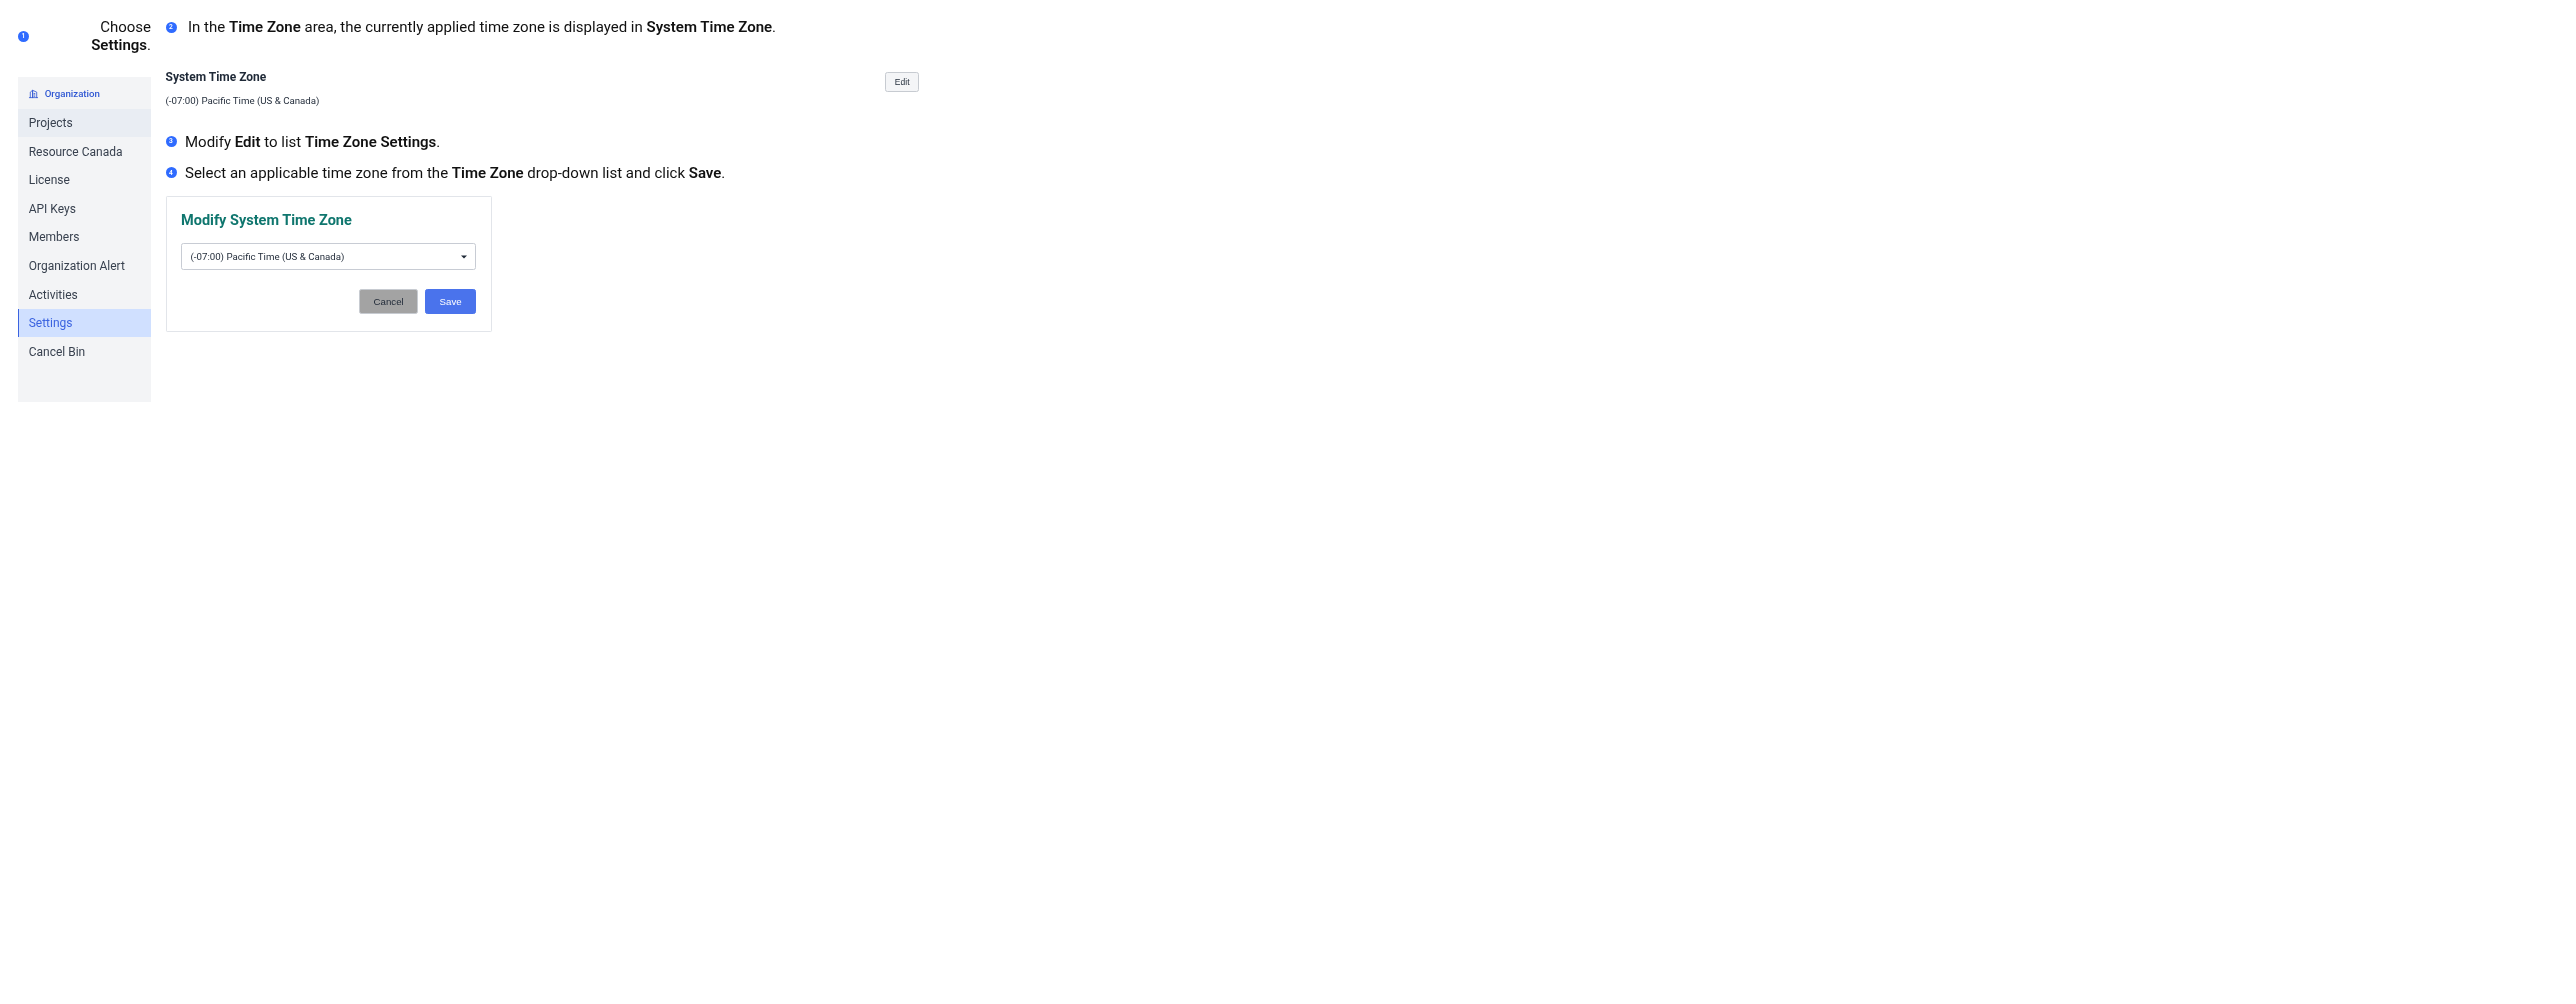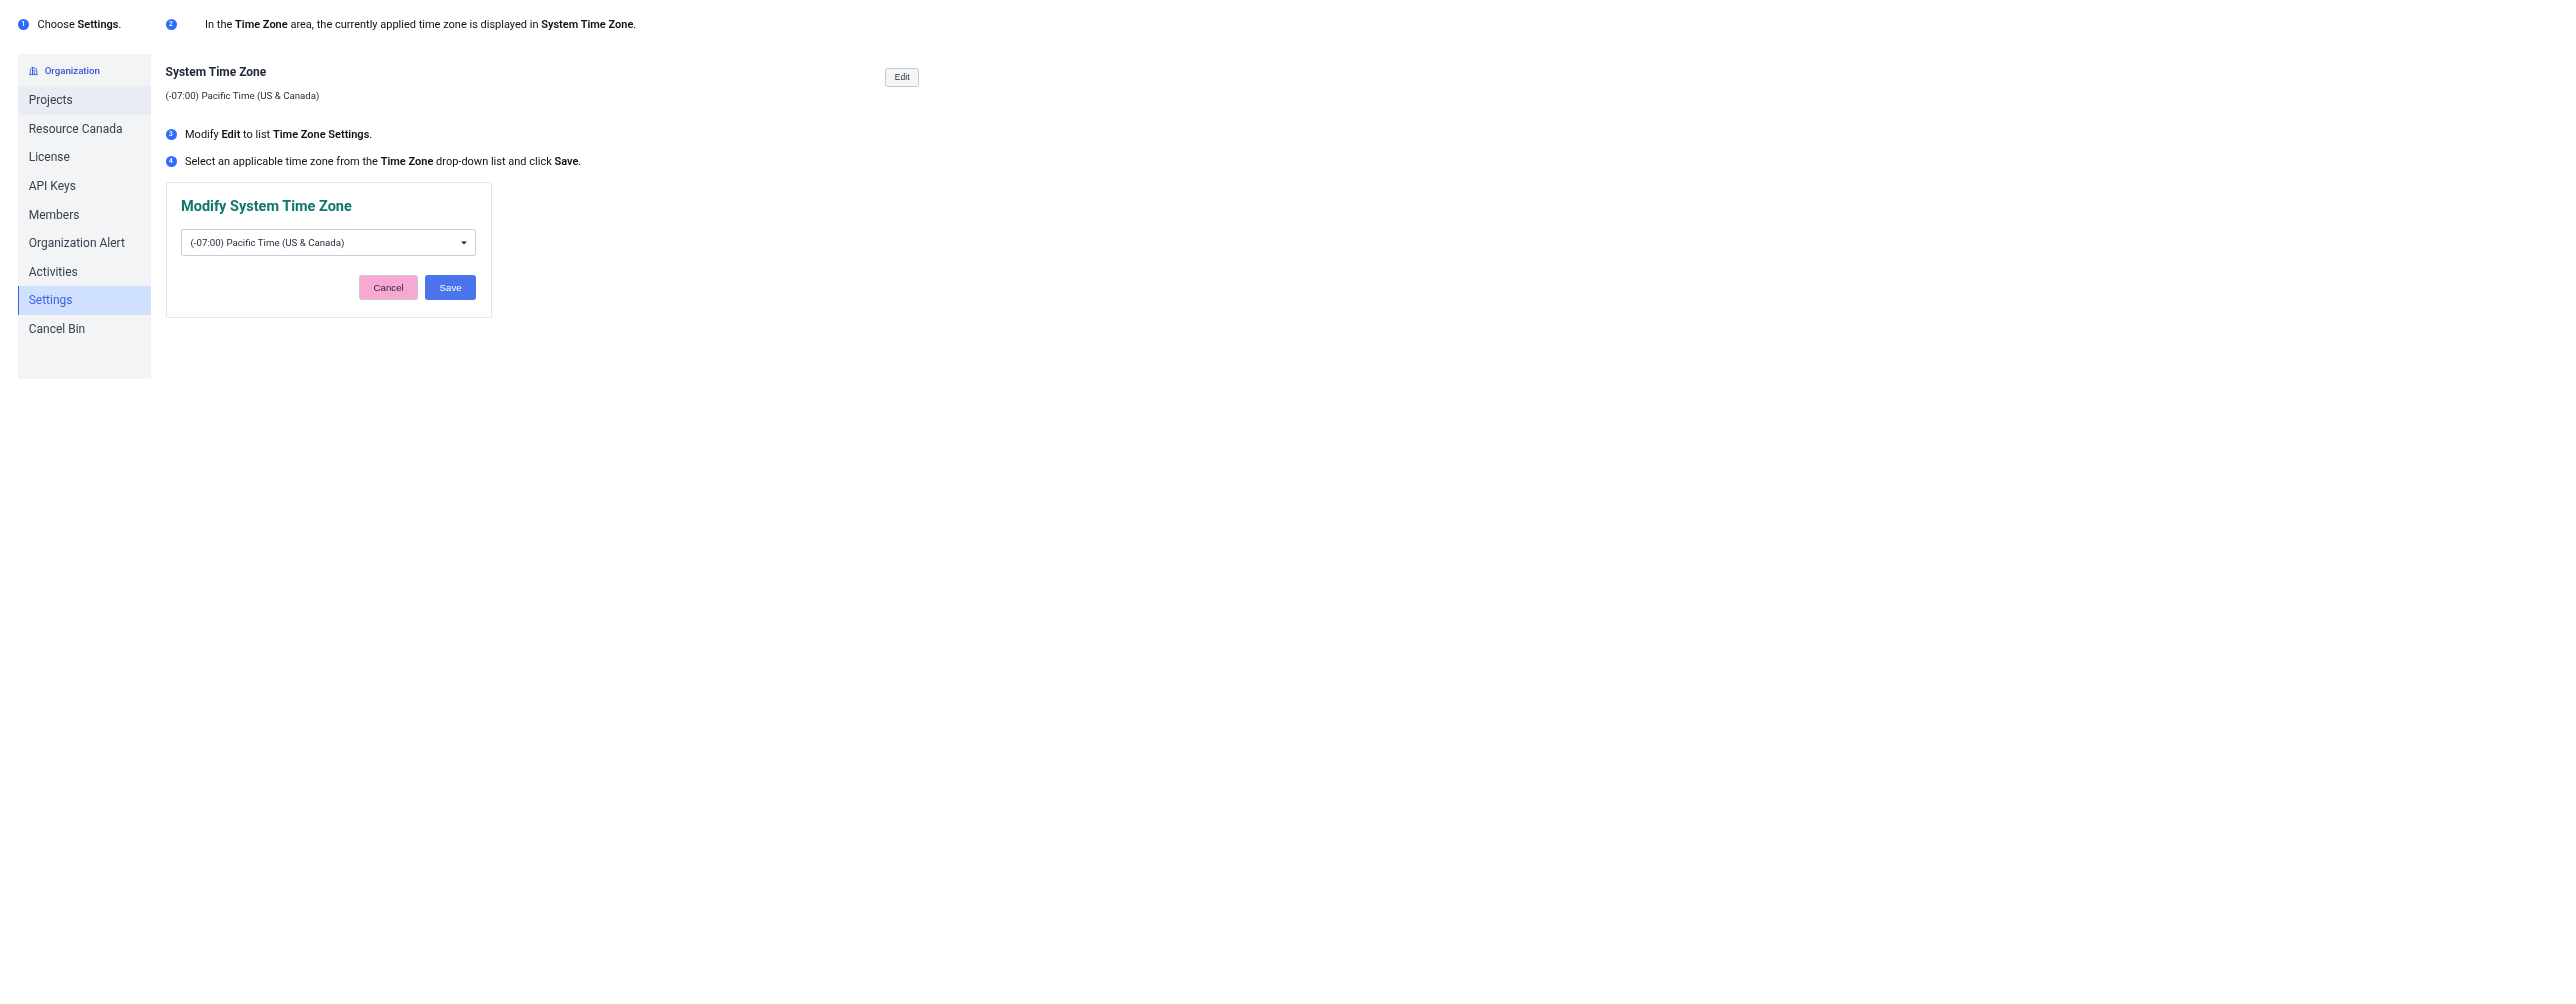--- a/index.html
+++ b/index.html
@@ -40,21 +40,21 @@
     border-radius: 50%;
     background: #2f6bff;
     color: #fff;
     font-size: 6.6px;
     font-weight: 600;
     display: flex;
     align-items: center;
     justify-content: center;
     line-height: 1;
   }
-  .step-text { font-size: 11px; color: #111; text-align: right; }
+  .step-text { font-size: 15px; color: #111; text-align: right; }
   .step-text b { font-weight: 600; }
 
   
   .sidebar {
     background: #f3f4f6;
     width: 133px;
     margin-top: 23px;
     padding-bottom: 36px;
     display: flex;
     flex-direction: column;
@@ -160,21 +160,21 @@
     gap: 7.3px;
     margin-top: 19.3px;
   }
   .btn {
     border-radius: 2.4px;
     font-size: 9.7px;
     padding: 6px 13.3px;
     cursor: pointer;
   }
   .btn-cancel {
-    background: #f9a8d4;
+    background: #a3a3a3;
     border: 0.6px solid #c7cbd1;
     color: #1f2937;
   }
   .btn-save {
     background: #4a73ec;
     border: 0.6px solid #4a73ec;
     color: #ffffff;
   }
 </style>
 </head>
@@ -213,21 +213,21 @@
         <div class="sidebar-item">Organization Alert</div>
         <div class="sidebar-item">Activities</div>
         <div class="sidebar-item active">Settings</div>
         <div class="sidebar-item">Cancel Bin</div>
       </div>
     </div>
 
     <div class="col-right">
       <div class="step-line">
         <span class="step-badge">2</span>
-        <span class="step-text" style="margin-left:20px;">
+        <span class="step-text" style="margin-left:3px;">
           <span>In the </span><b>Time Zone</b><span> area, the currently applied time zone is displayed in </span><b>System Time Zone</b><span>.</span>
         </span>
       </div>
 
       <div class="sys-tz-block">
         <div>
           <h3 class="sys-tz-title">System Time Zone</h3>
           <div class="sys-tz-value">(-07:00) Pacific Time (US &amp; Canada)</div>
         </div>
         <button class="edit-btn">Edit</button>

